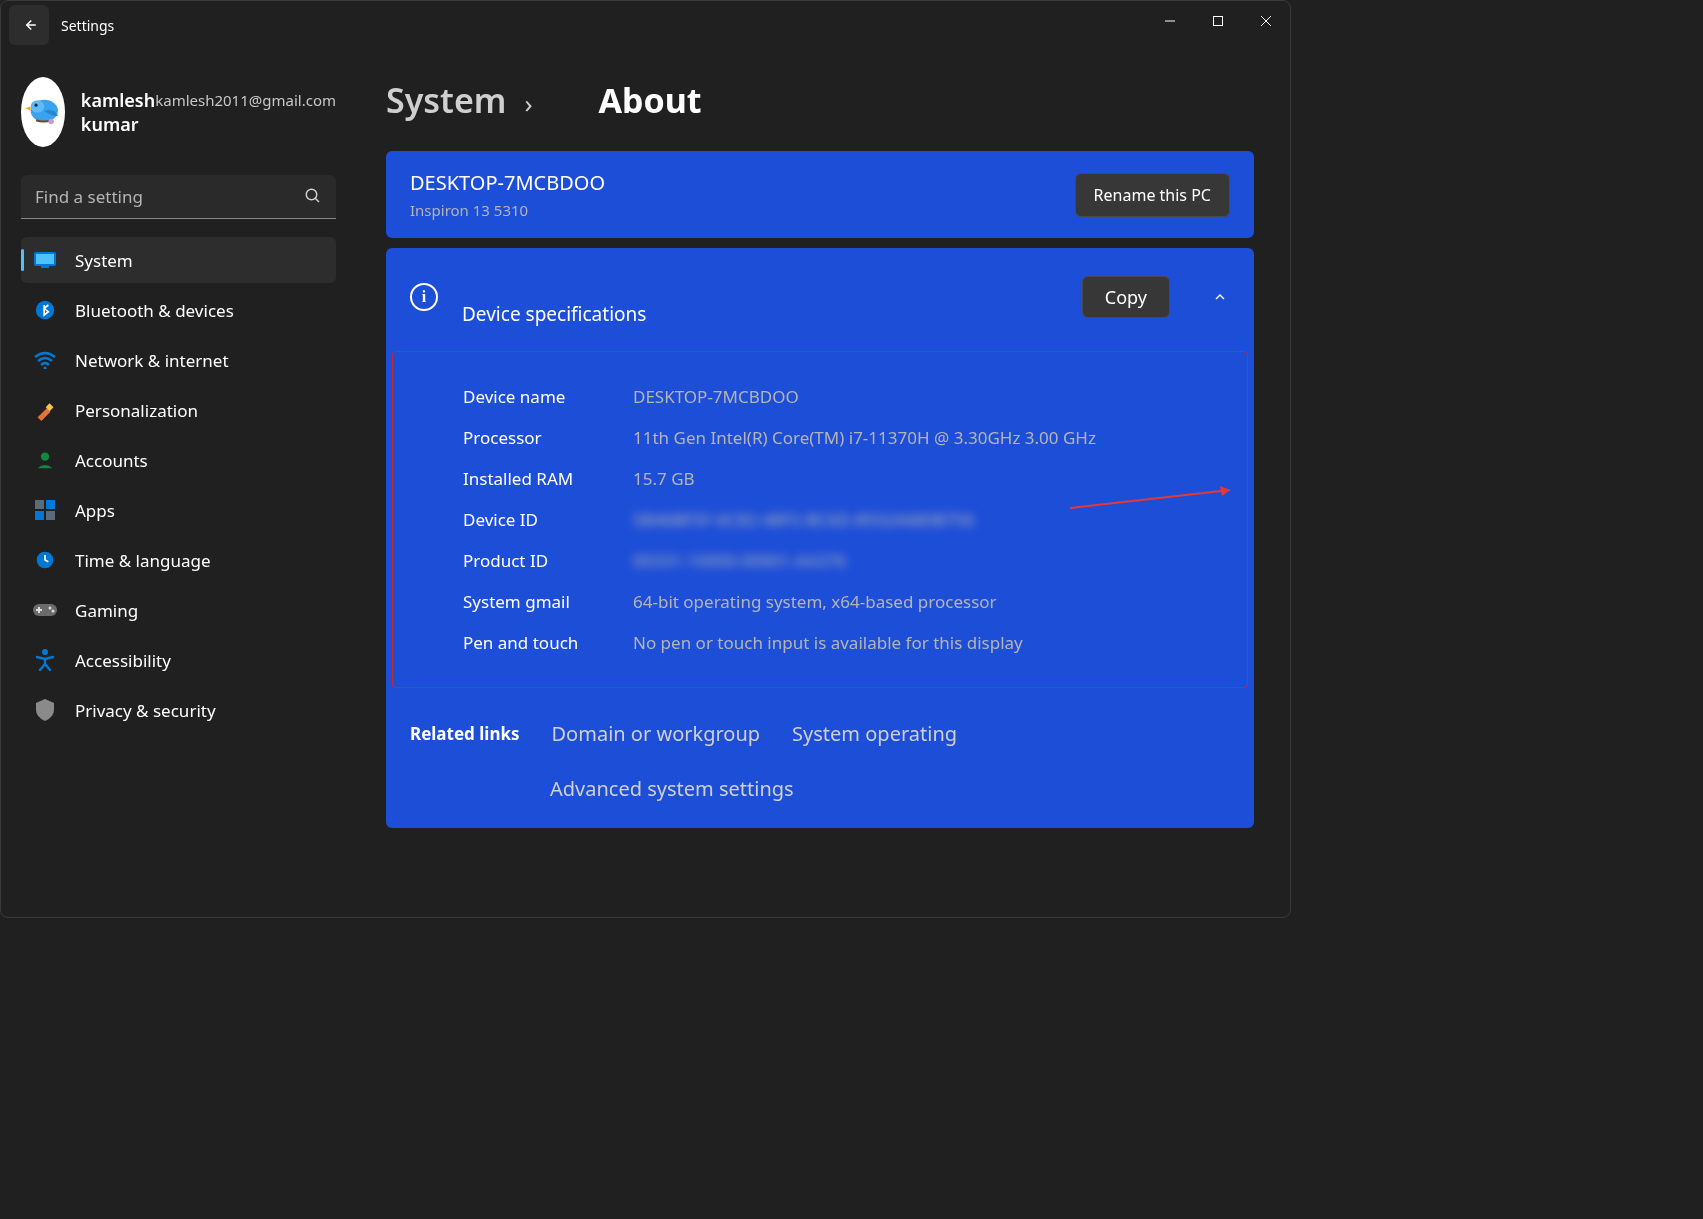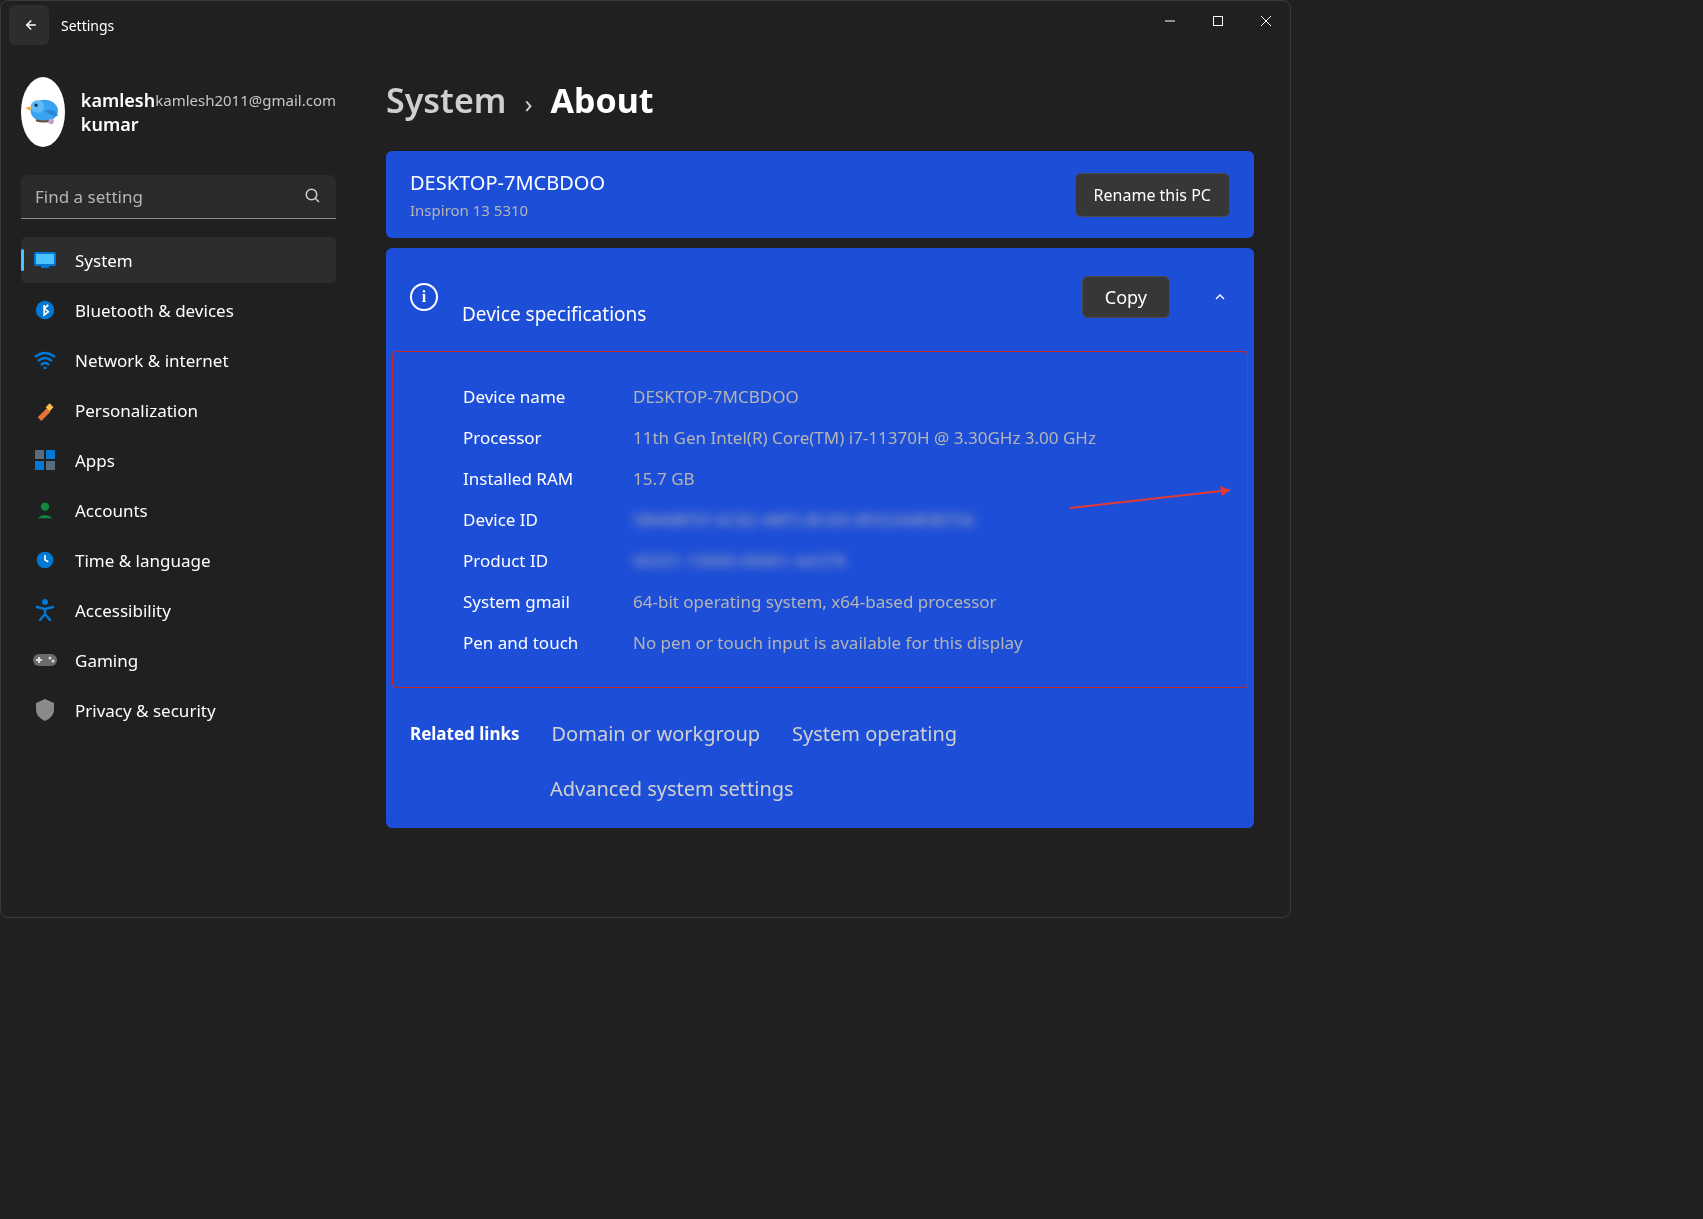--- a/index.html
+++ b/index.html
@@ -33,21 +33,21 @@
     .nav-item { height:46px; border-radius:6px; display:flex; align-items:center; gap:18px; padding:0 12px; cursor:pointer; color:#fff; font-size:17px; }
     .nav-item .icon-slot { width:24px; height:24px; display:flex; align-items:center; justify-content:center; }
     .nav-item.active { background:#2d2d2d; position:relative; }
     .nav-item.active::before { content:""; position:absolute; left:0; top:12px; bottom:12px; width:3px; background:#4cc2ff; border-radius:2px; }
 
     
     .main { flex:1; padding:28px 36px 0 30px; overflow:auto; }
     .breadcrumb { display:flex; align-items:baseline; gap:18px; margin-bottom:28px; }
     .bc-parent { font-size:34px; font-weight:600; color:#cfcfcf; }
     .bc-sep { font-size:26px; color:#cfcfcf; }
-    .bc-current { font-size:34px; font-weight:700; color:#fff; }
+    .bc-current { font-size:34px; font-weight:700; color:#fff;margin-left:48px; }
 
     .card { background:#1d4ed8; border-radius:6px; margin-bottom:10px; }
     .card-inner { padding:18px 24px; display:flex; align-items:center; justify-content:space-between; }
     .pc-block .pc-name { font-size:20px; color:#fff; }
     .pc-block .pc-model { font-size:15px; color:#b5b5b5; margin-top:4px; }
     .rename-btn { background:#373737; border:1px solid #4a4a4a; color:#fff; font-size:16px; padding:10px 18px; border-radius:6px; cursor:pointer; }
 
     .spec-header { display:flex; align-items:center; gap:24px; padding:18px 24px; }
     .info-icon { width:28px; height:28px; border:2px solid #fff; border-radius:50%; display:flex; align-items:center; justify-content:center; font-family:serif; font-size:16px; font-weight:600; }
     .spec-title { font-size:19px; flex:1; color:#fff;margin-top:35px; }
@@ -164,66 +164,66 @@
           <span class="icon-slot">
             <svg width="22" height="22" viewBox="0 0 24 24">
               <path d="M4 20 L14 10 L18 14 L8 24 Z" fill="#e57339"></path>
               <rect x="14" y="6" width="6" height="6" transform="rotate(45 17 9)" fill="#ffc04d"></rect>
             </svg>
           </span>
           <span>Personalization</span>
         </div>
         <div class="nav-item">
           <span class="icon-slot">
+            <svg width="20" height="20" viewBox="0 0 24 24">
+              <circle cx="12" cy="8" r="5" fill="#10893e"></circle>
+              <path d="M3 22 Q12 14 21 22 Z" fill="#10893e"></path>
+            </svg>
+          </span>
+          <span>Accounts</span>
+        </div>
+        <div class="nav-item">
+          <span class="icon-slot">
             <svg width="20" height="20" viewBox="0 0 20 20">
               <rect x="0" y="0" width="9" height="9" fill="#5a6b7b"></rect>
               <rect x="11" y="0" width="9" height="9" fill="#0078d4"></rect>
               <rect x="0" y="11" width="9" height="9" fill="#0078d4"></rect>
               <rect x="11" y="11" width="9" height="9" fill="#5a6b7b"></rect>
             </svg>
           </span>
           <span>Apps</span>
         </div>
         <div class="nav-item">
           <span class="icon-slot">
             <svg width="20" height="20" viewBox="0 0 24 24">
-              <circle cx="12" cy="8" r="5" fill="#10893e"></circle>
-              <path d="M3 22 Q12 14 21 22 Z" fill="#10893e"></path>
-            </svg>
-          </span>
-          <span>Accounts</span>
-        </div>
-        <div class="nav-item">
-          <span class="icon-slot">
-            <svg width="20" height="20" viewBox="0 0 24 24">
               <circle cx="12" cy="12" r="10" fill="#0078d4"></circle>
               <path d="M12 6 V12 L16 14" stroke="#fff" stroke-width="2" fill="none"></path>
             </svg>
           </span>
           <span>Time &amp; language</span>
-        </div>
-        <div class="nav-item">
-          <span class="icon-slot">
-            <svg width="20" height="22" viewBox="0 0 20 22">
-              <circle cx="10" cy="3" r="3" fill="#0078d4"></circle>
-              <path d="M2 8 L10 10 L18 8 M10 10 V15 M10 15 L5 21 M10 15 L15 21" stroke="#0078d4" stroke-width="2.4" fill="none" stroke-linecap="round"></path>
-            </svg>
-          </span>
-          <span>Accessibility</span>
         </div>
         <div class="nav-item">
           <span class="icon-slot">
             <svg width="24" height="16" viewBox="0 0 24 16">
               <rect x="0" y="2" width="24" height="12" rx="6" fill="#6b6b6b"></rect>
               <circle cx="17" cy="6" r="1.5" fill="#ddd"></circle>
               <circle cx="20" cy="9" r="1.5" fill="#ddd"></circle>
               <path d="M6 5v6M3 8h6" stroke="#ddd" stroke-width="2"></path>
             </svg>
           </span>
           <span>Gaming</span>
+        </div>
+        <div class="nav-item">
+          <span class="icon-slot">
+            <svg width="20" height="22" viewBox="0 0 20 22">
+              <circle cx="10" cy="3" r="3" fill="#0078d4"></circle>
+              <path d="M2 8 L10 10 L18 8 M10 10 V15 M10 15 L5 21 M10 15 L15 21" stroke="#0078d4" stroke-width="2.4" fill="none" stroke-linecap="round"></path>
+            </svg>
+          </span>
+          <span>Accessibility</span>
         </div>
         <div class="nav-item">
           <span class="icon-slot">
             <svg width="18" height="22" viewBox="0 0 18 22">
               <path d="M9 0 L18 4 V11 Q18 18 9 22 Q0 18 0 11 V4 Z" fill="#8a8a8a"></path>
             </svg>
           </span>
           <span>Privacy &amp; security</span>
         </div>
       </nav>

